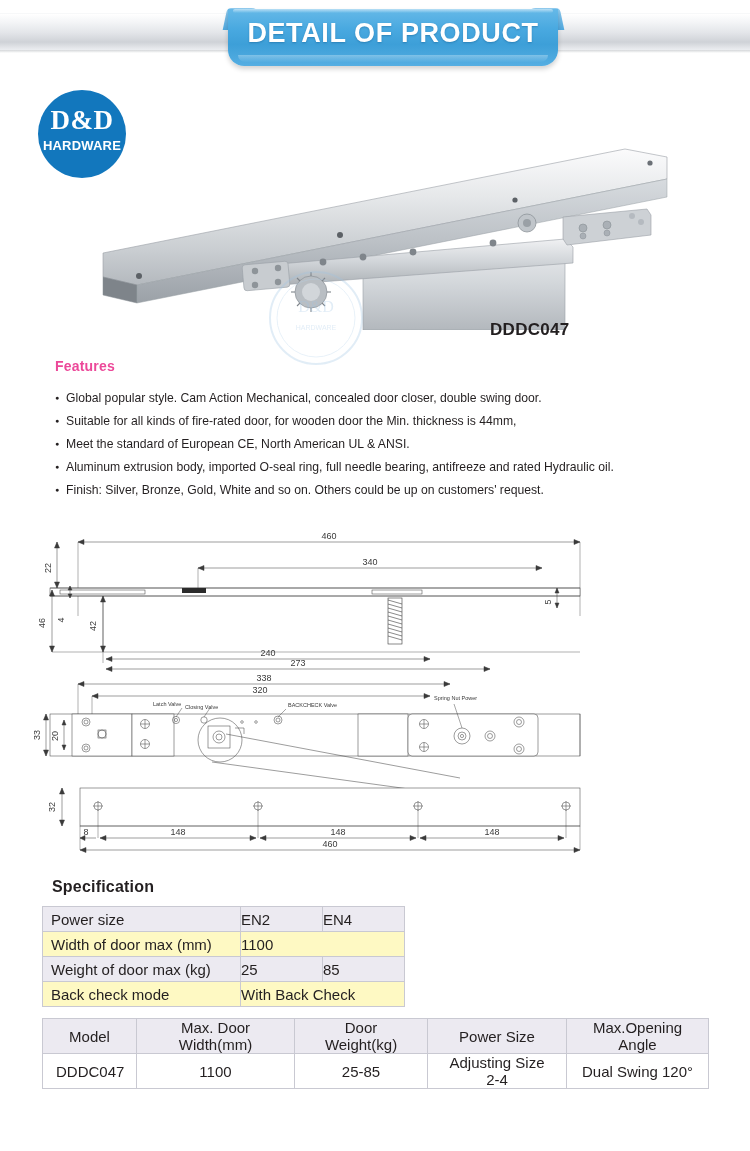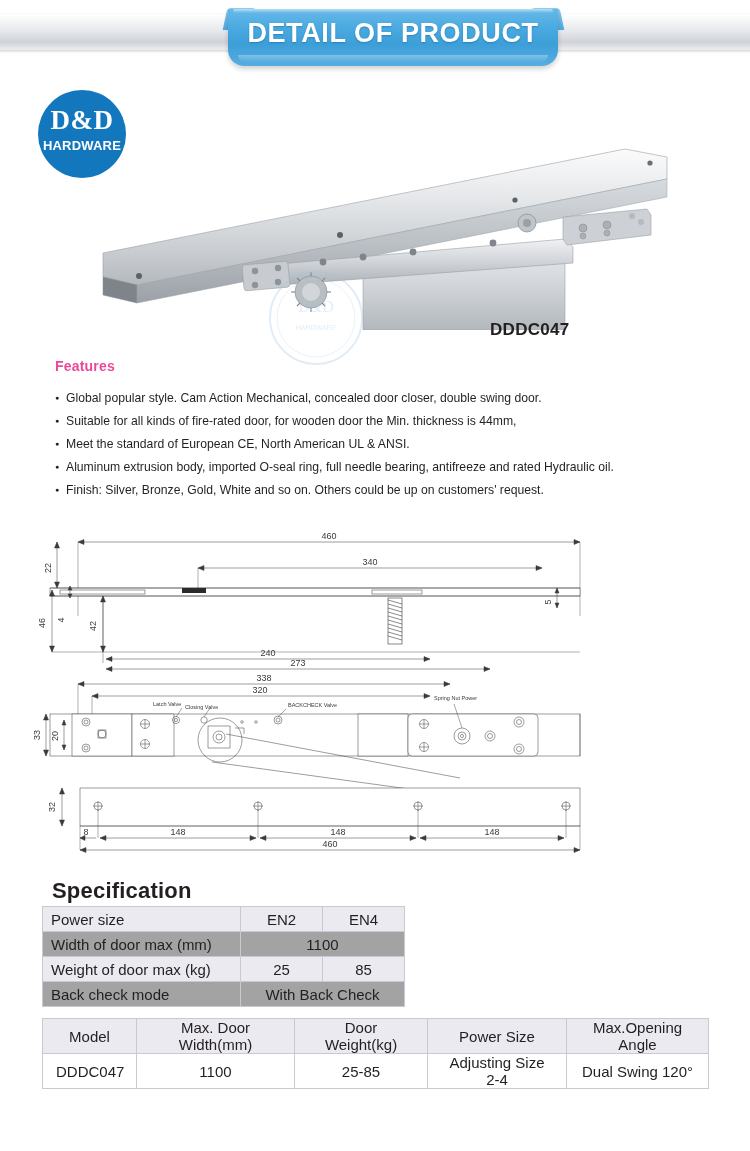--- a/index.html
+++ b/index.html
@@ -97,31 +97,31 @@
     content:"●";position:absolute;left:0;top:-1px;font-size:7px;color:#231f20;
   }
   .feat.cont{padding-left:16px;}
   .feat.cont:before{content:"";}
 
   
   .drawings{position:absolute;left:30px;top:528px;width:590px;height:335px;}
 
   
   .spec-title{
-    position:absolute;left:52px;top:878px;font-size:22px;font-weight:bold;
+    position:absolute;left:52px;top:878px;font-size:16px;font-weight:bold;
     color:#231f20;letter-spacing:.2px;
   }
   table{border-collapse:collapse;font-size:15px;color:#231f20;}
   .tbl1{position:absolute;left:42px;top:906px;width:362px;table-layout:fixed;}
   .tbl1 td{
     border:1px solid #c9c9d2;height:24px;padding:0 0 0 8px;
   }
-  .tbl1 td.num{text-align:center;padding-left:0;}
+  .tbl1 td.num{padding-left:0;}
   .shade{background:#eceaf1;}
-  .white{background:#a3a3a3;}
+  .white{background:#fef9c3;}
 
   .tbl2{position:absolute;left:42px;top:1018px;width:666px;table-layout:fixed;}
   .tbl2 td{
     border:1px solid #c9c9d2;height:26px;text-align:center;padding:0 13px;
   }
   .tbl2 tr.hdr td{background:#eceaf1;}
   .tbl2 tr.body td{background:#ffffff;}
 </style>
 </head>
 <body>

